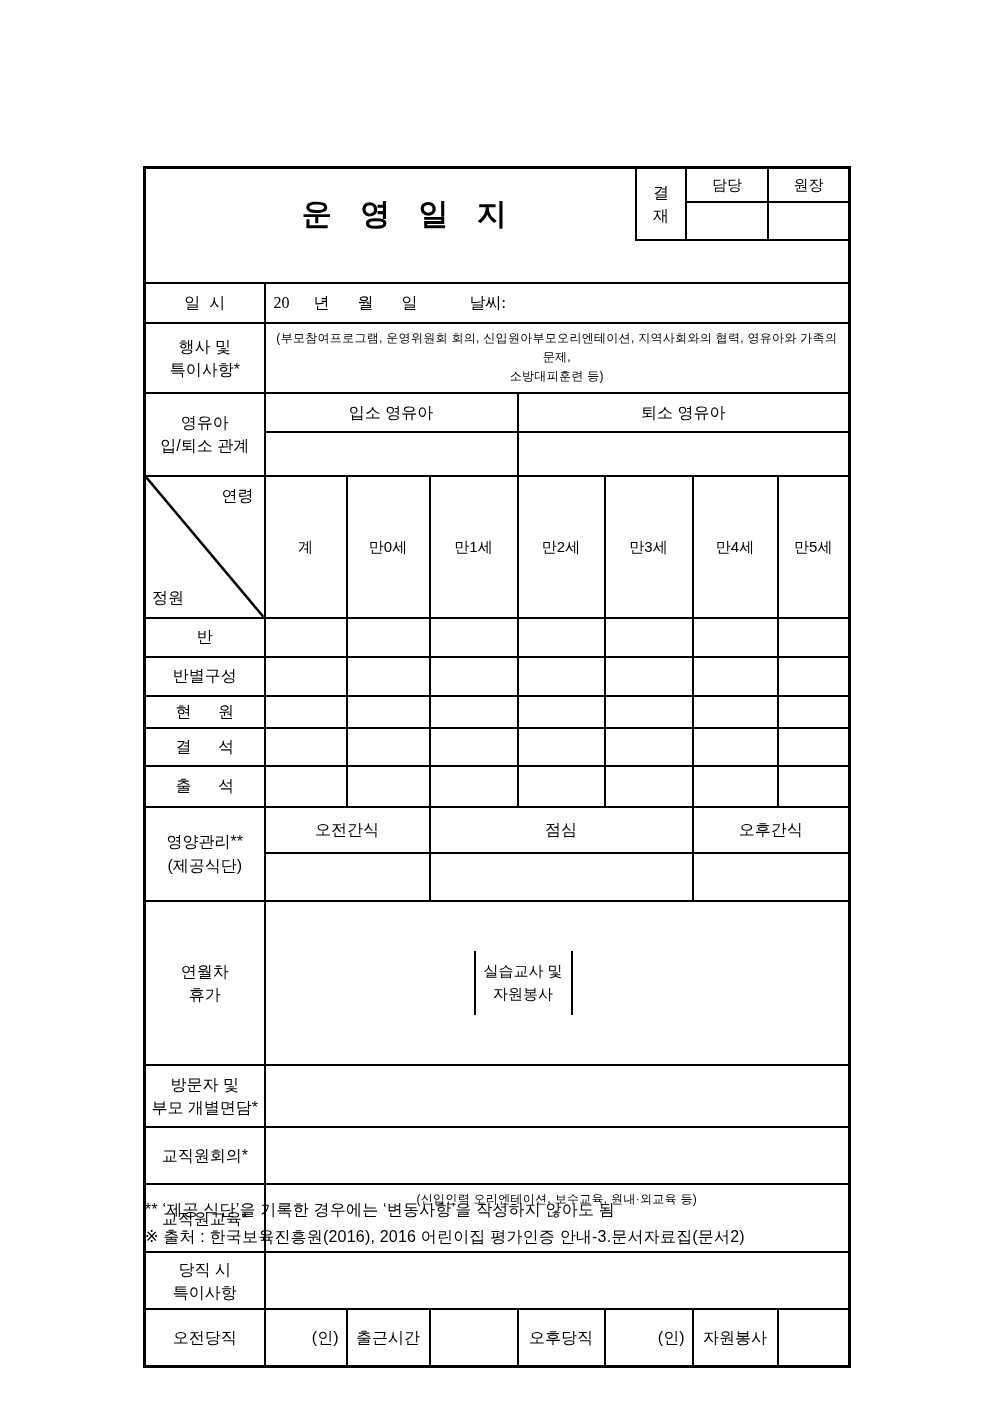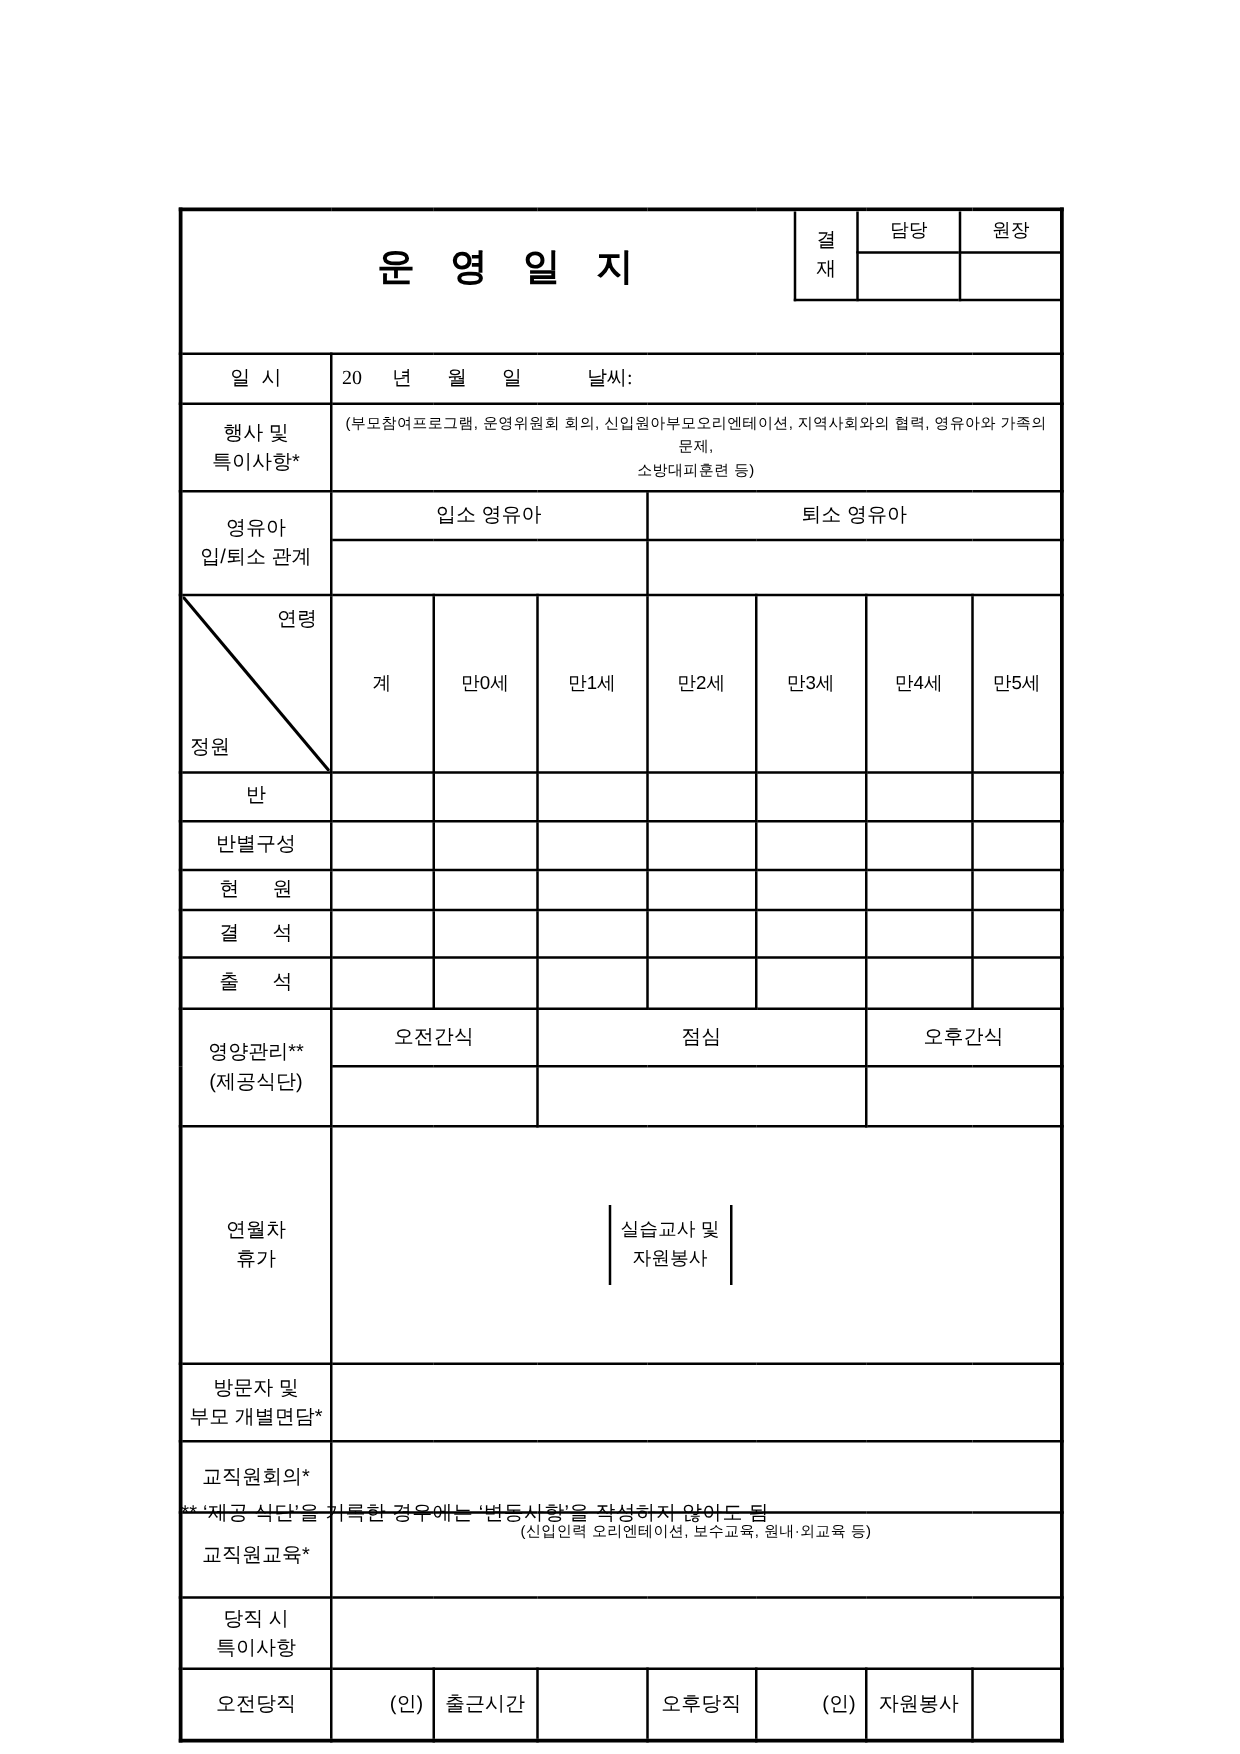--- a/index.html
+++ b/index.html
@@ -21,21 +21,21 @@
   td.signR{text-align:right;padding-right:7px;}
   td.agehead{font-size:15px;}
 
   
   td.diag{position:relative;padding:12px;}
   .diag svg{position:absolute;left:0;top:0;width:100%;height:100%;display:block;}
   .diag .corner-top{position:absolute;top:7px;right:10px;font-size:16px;}
   .diag .corner-bottom{position:absolute;bottom:7px;left:6px;font-size:16px;}
 
   
-  td.leave-cell{padding:16px;}
+  td.leave-cell{padding:3px;}
   .leave-wrap{display:flex;height:64px;align-items:stretch;}
   .leave-a{width:205px;}
   .leave-b{width:95px;border-left:2px solid #000;border-right:2px solid #000;display:flex;align-items:center;justify-content:center;white-space:pre-line;font-size:15px;line-height:1.5;}
   .leave-c{flex:1;}
 
   .fn{position:absolute;left:145px;font-size:16px;white-space:pre;letter-spacing:0.2px;}
 </style>
 </head>
 <body>
 
@@ -214,14 +214,15 @@
       <td></td>
       <td>오후당직</td>
       <td class="signR">(인)</td>
       <td>자원봉사</td>
       <td></td>
     </tr>
   </tbody>
     </table>
 
   <div class="fn" style="top:1200px">** ‘제공 식단’을 기록한 경우에는 ‘변동사항’을 작성하지 않아도 됨</div>
+  <div class="fn" style="top:1227px">※ 출처 : 한국보육진흥원(2016), 2016 어린이집 평가인증 안내-3.문서자료집(문서2)</div>
 
 </div>
 
 </body></html>

